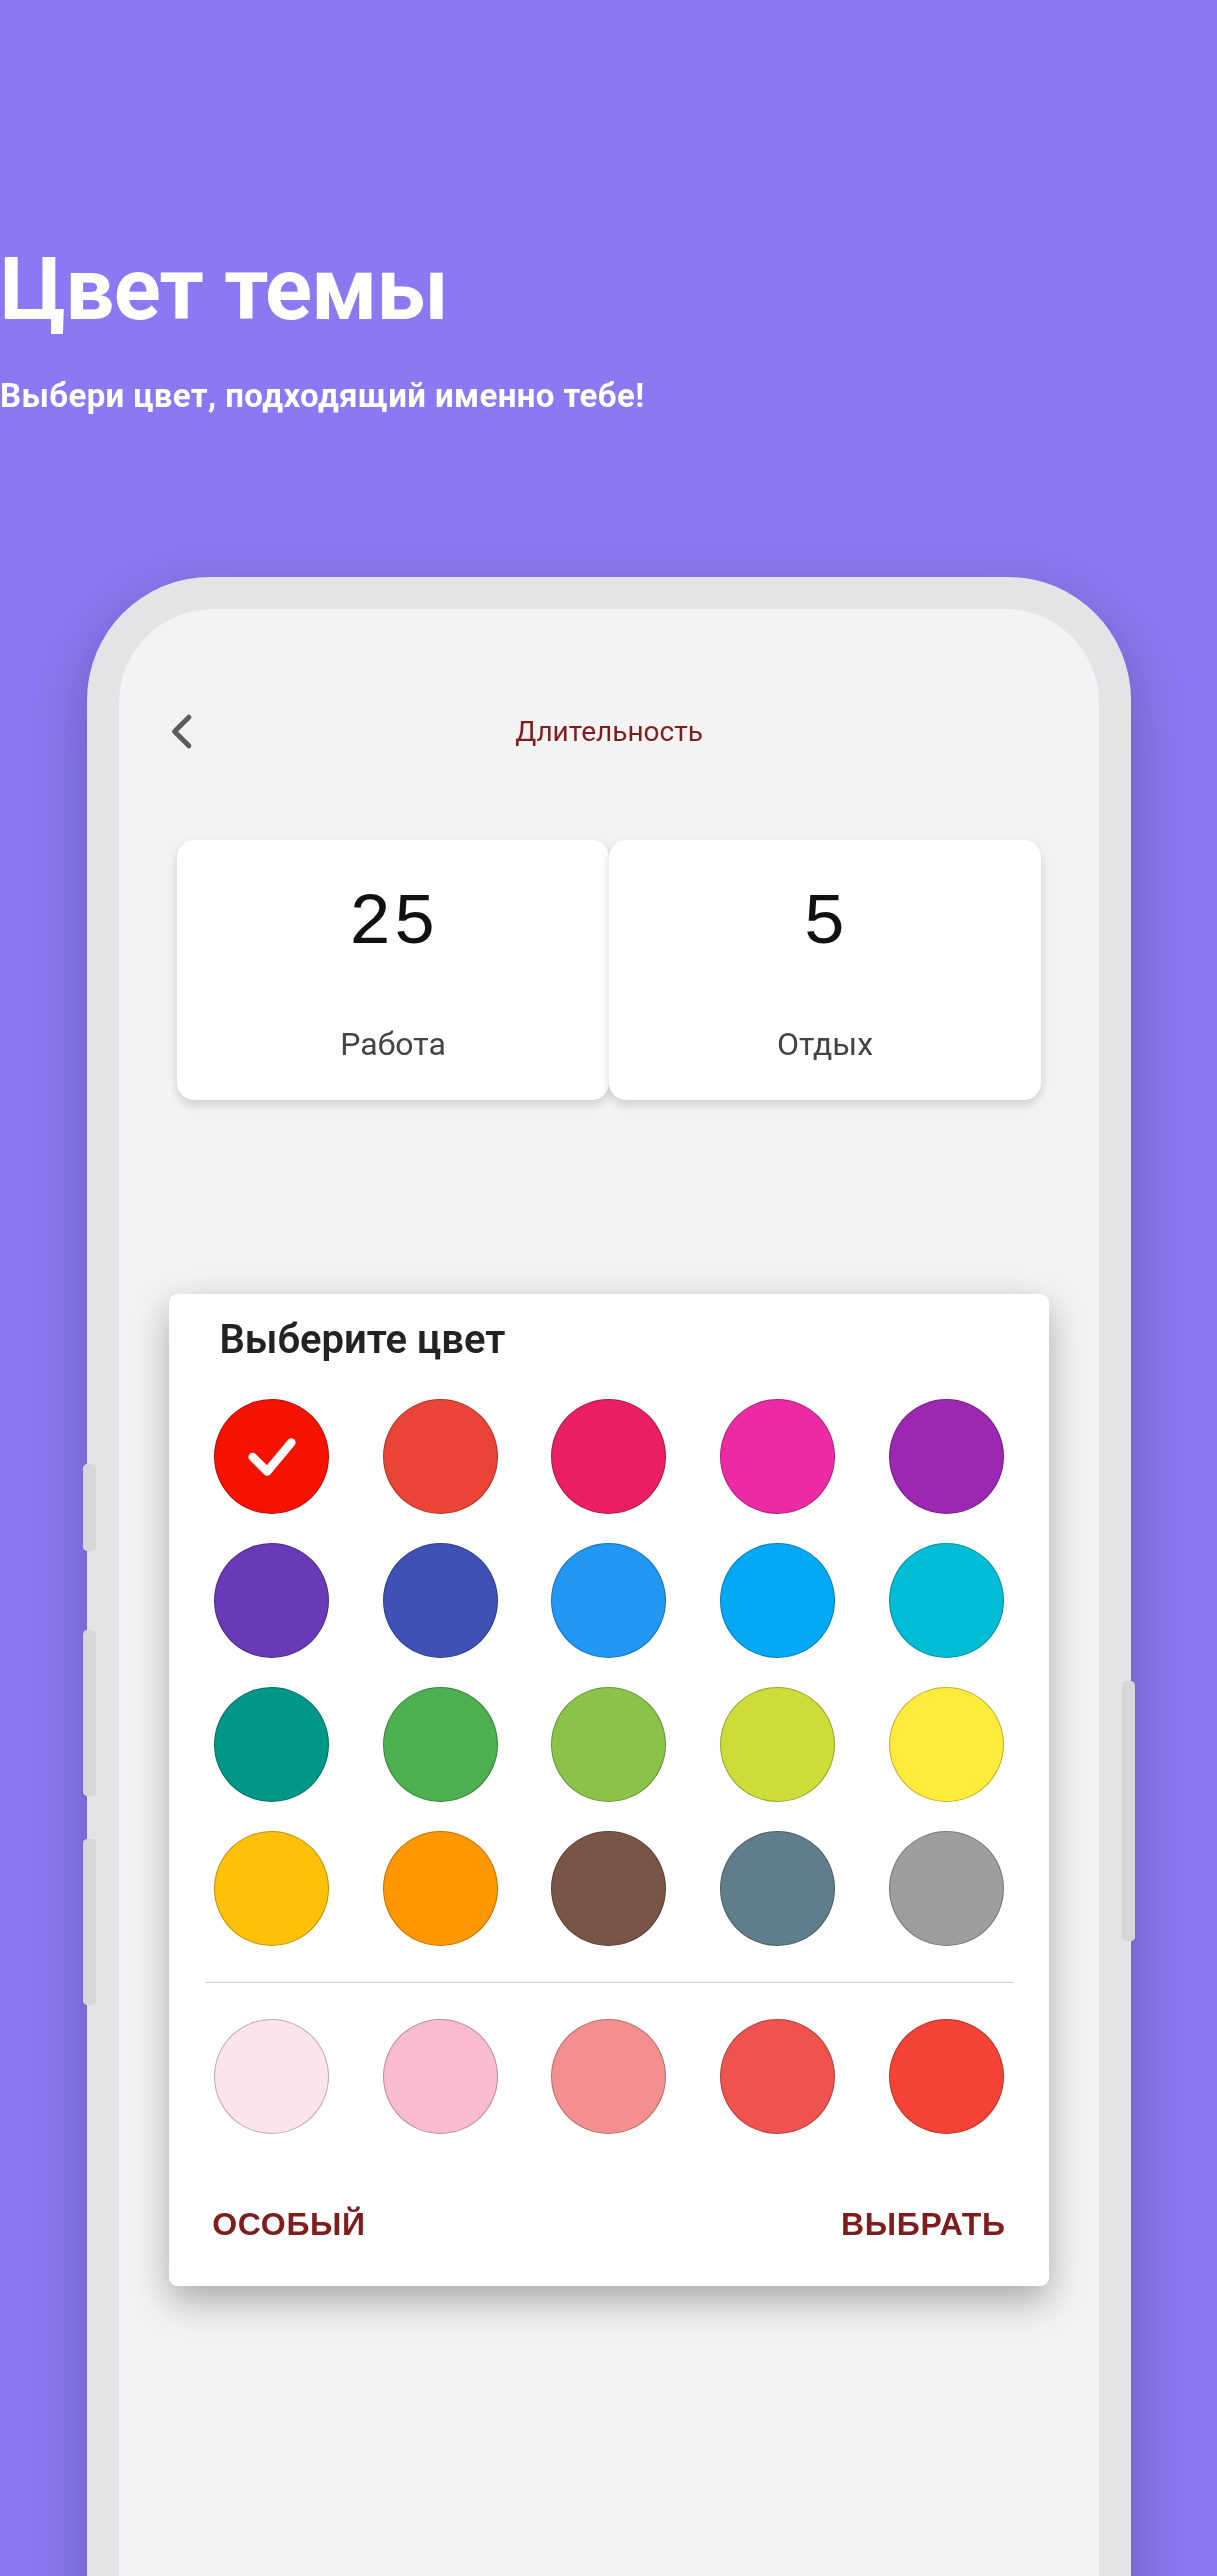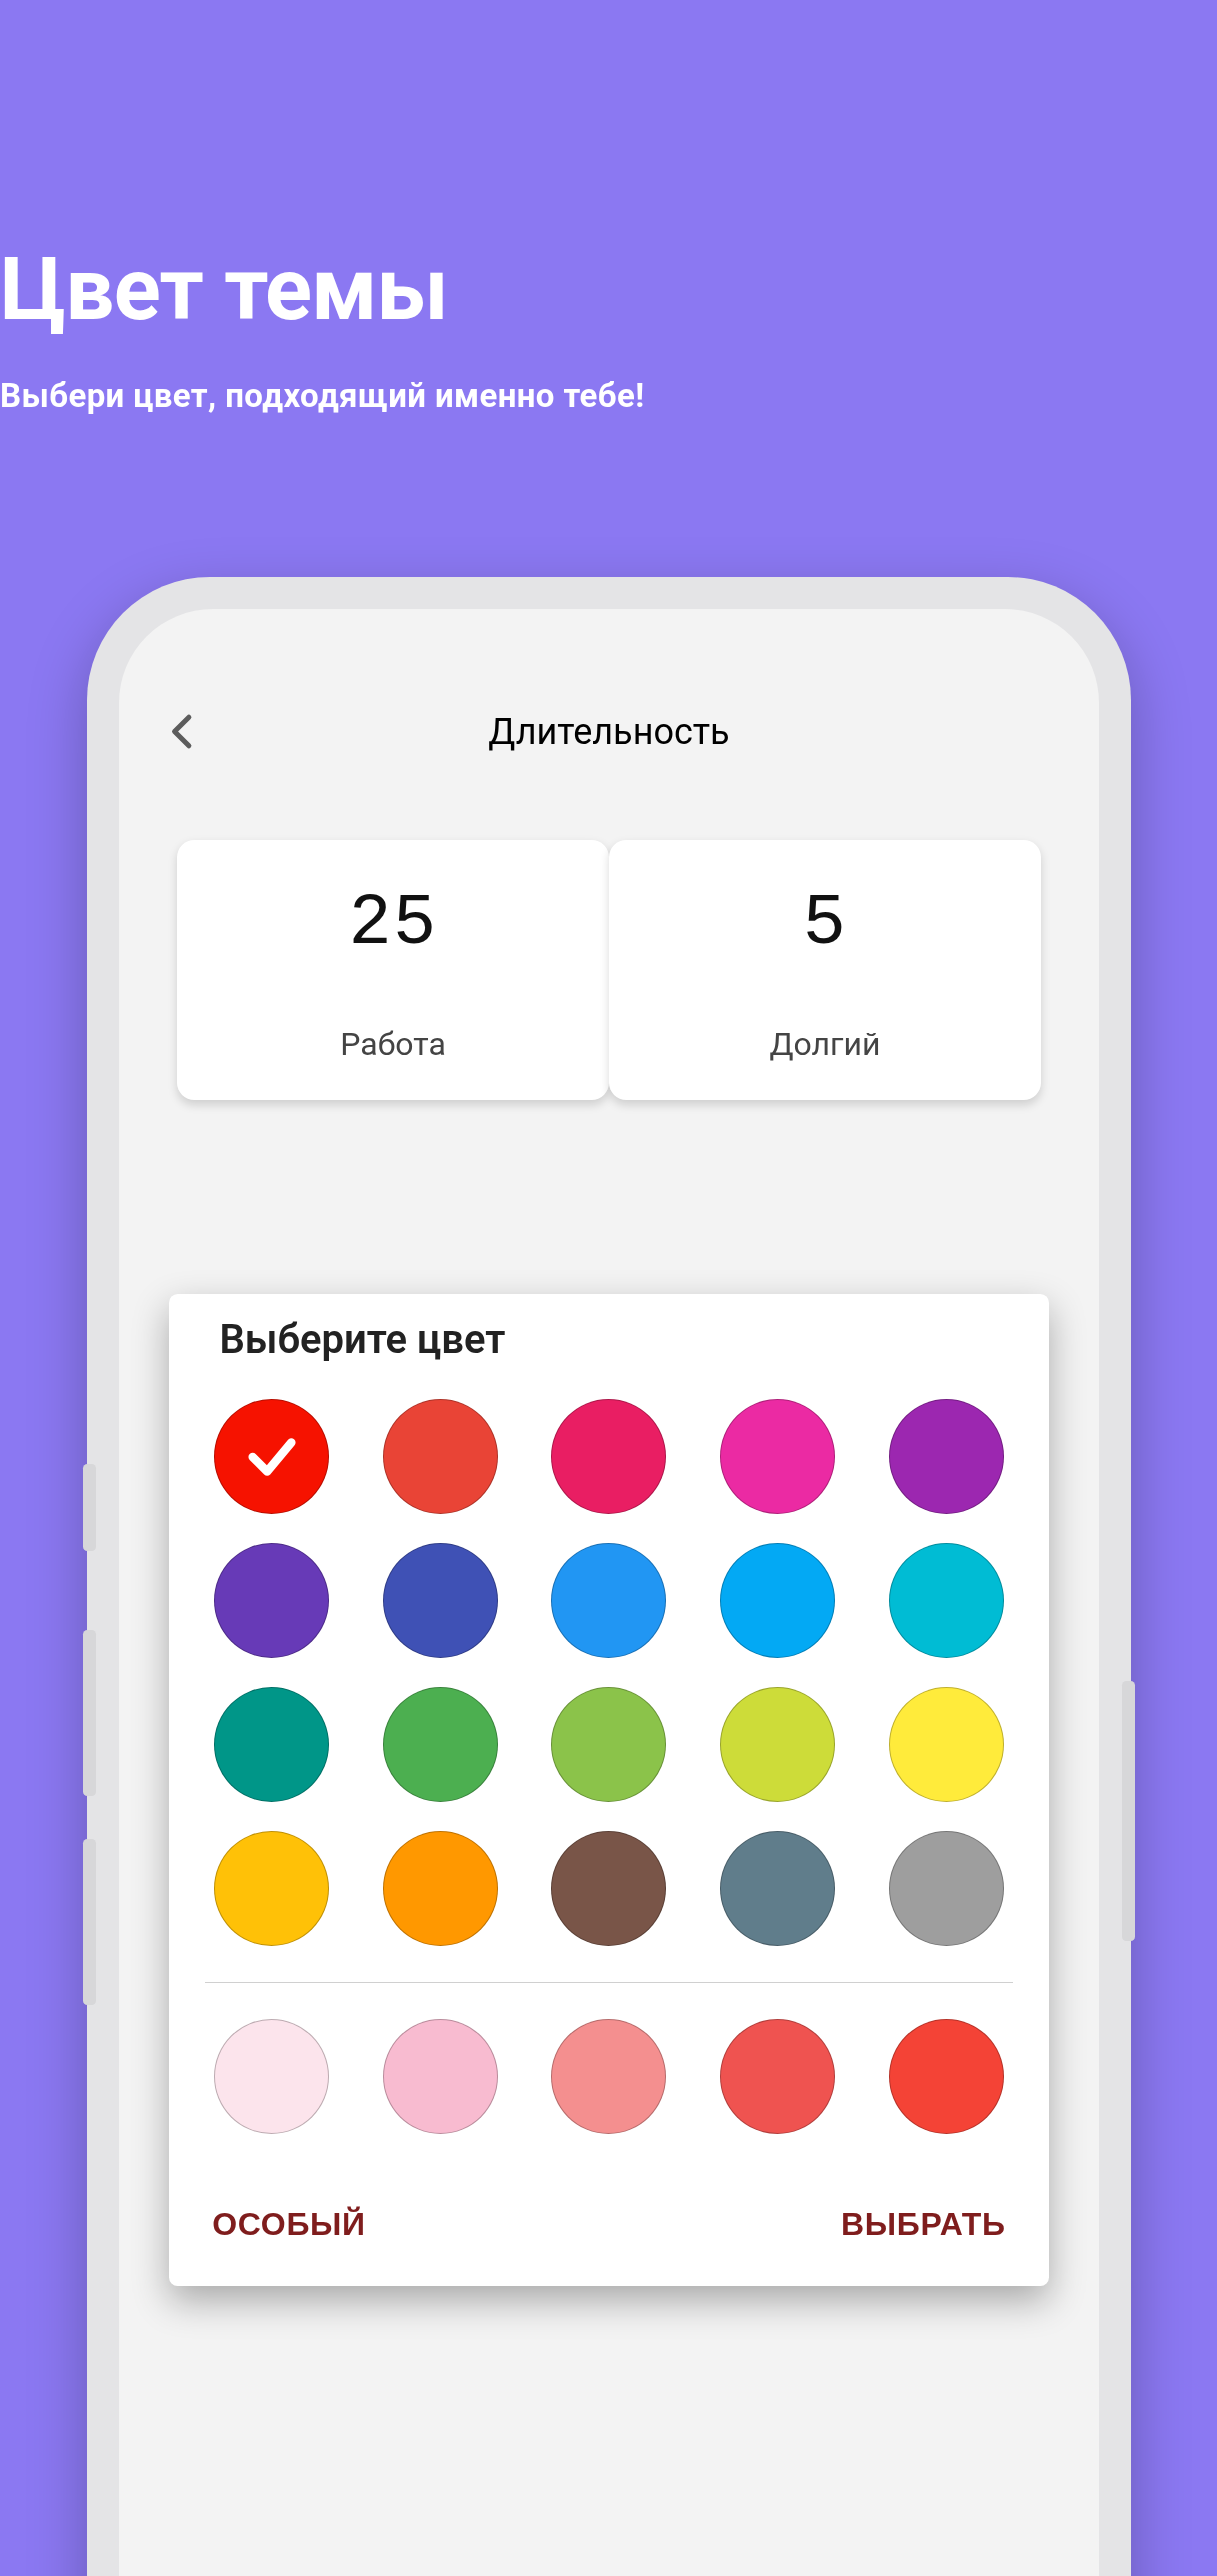--- a/index.html
+++ b/index.html
@@ -57,22 +57,22 @@
     .back-btn {
       width: 43px;
       height: 43px;
       color: #5c5c5c;
       flex: 0 0 auto;
     }
     .back-btn svg { width: 100%; height: 100%; }
     .header-title {
       flex: 1;
       text-align: center;
-      font-size: 36px;
-      color: #000000;
+      font-size: 28px;
+      color: #7f1d1d;
       padding-right: 43px; 
     }
 
     
     .cards-row {
       display: flex;
       padding: 87px 58px 0 58px;
       justify-content: space-between;
     }
     .card {
@@ -216,21 +216,21 @@
       <div class="header-title">Длительность</div>
     </div>
 
     <div class="cards-row">
       <div class="card">
         <div class="card-value">25</div>
         <div class="card-label">Работа</div>
       </div>
       <div class="card">
         <div class="card-value">5</div>
-        <div class="card-label">Долгий</div>
+        <div class="card-label">Отдых</div>
       </div>
     </div>
 
     <div class="modal">
       <div class="modal-title">Выберите цвет</div>
 
       <div class="swatch-grid" id="swatch-grid">
           <div class="swatch selected" style="background: rgb(246, 18, 0);">
             <svg viewBox="0 0 24 24">
               <path d="M4 12 L10 18 L20 6" stroke="#fff" stroke-width="3.5" fill="none" stroke-linecap="round" stroke-linejoin="round"></path>

